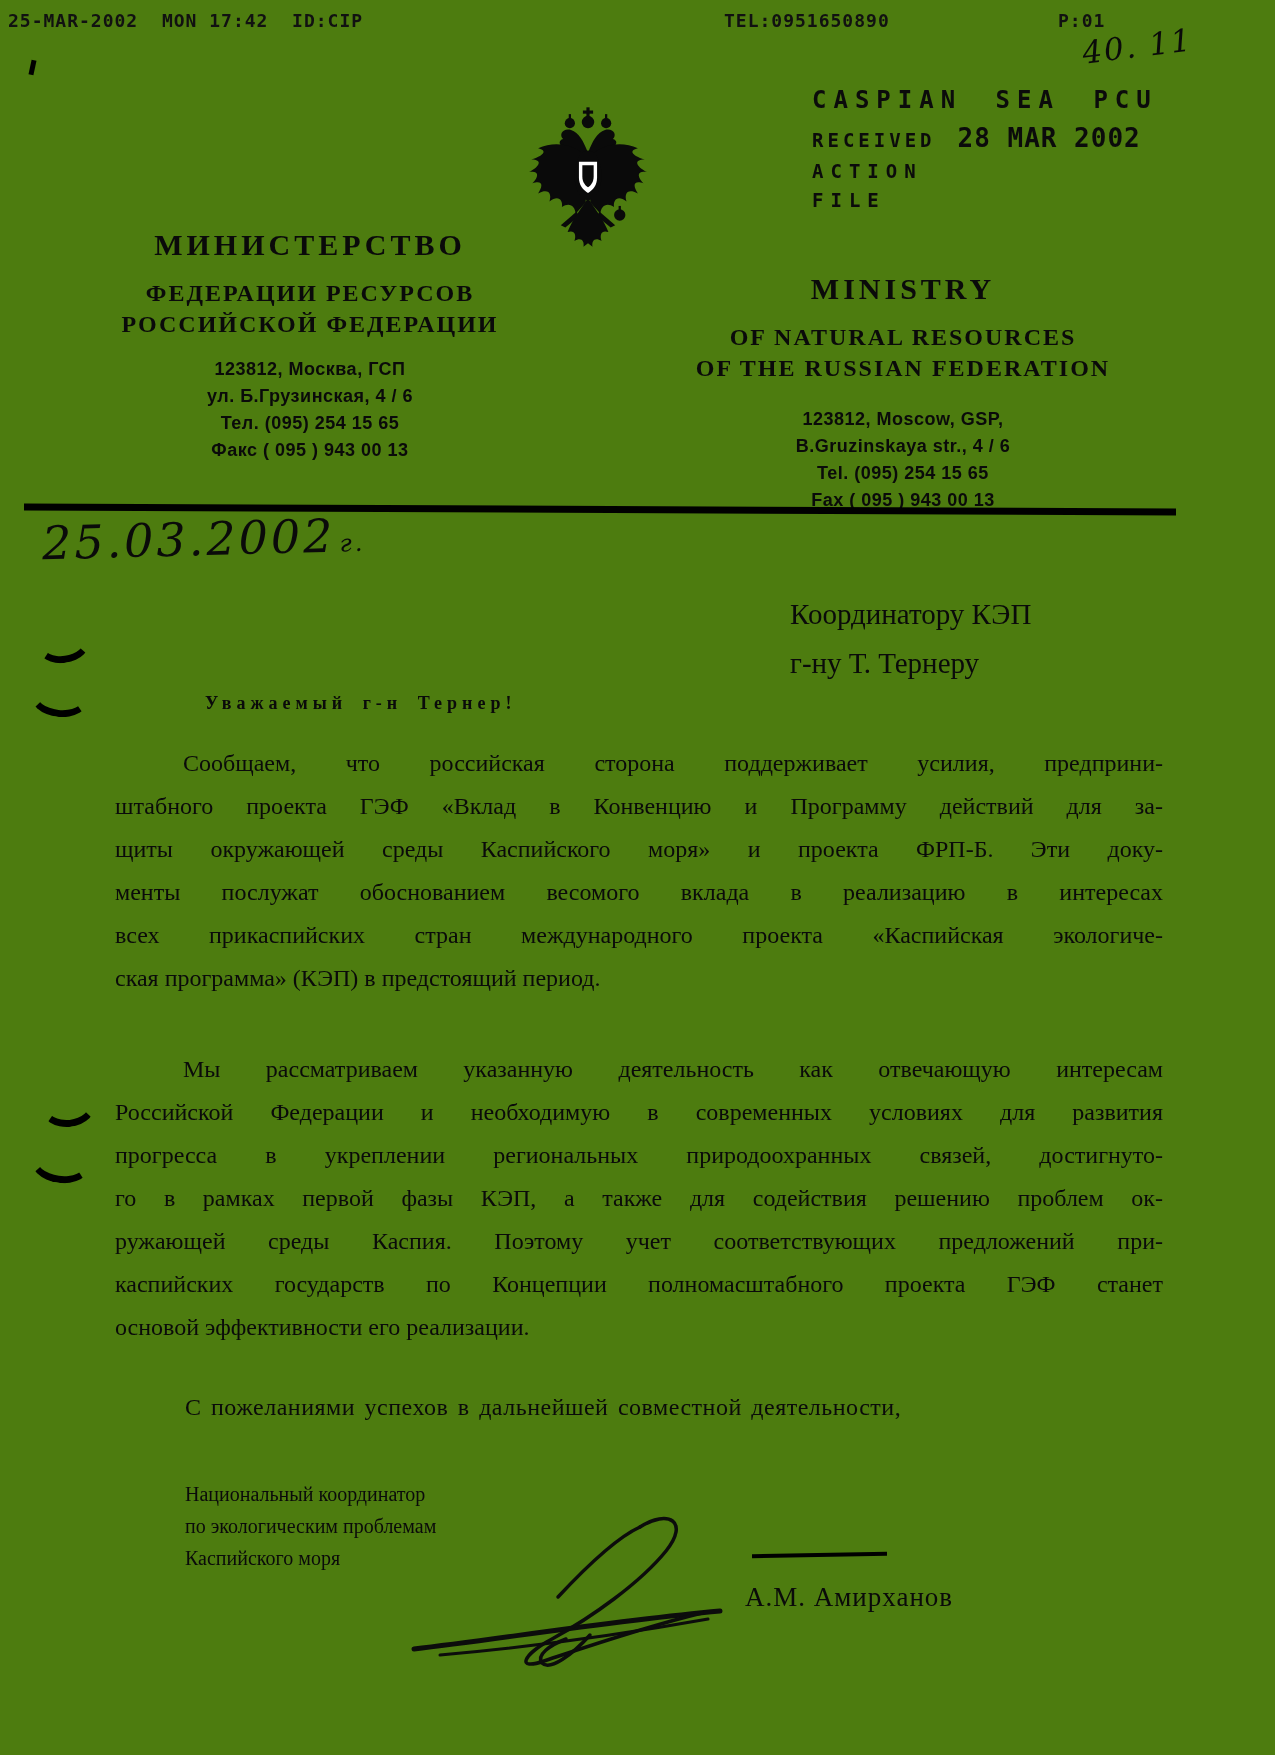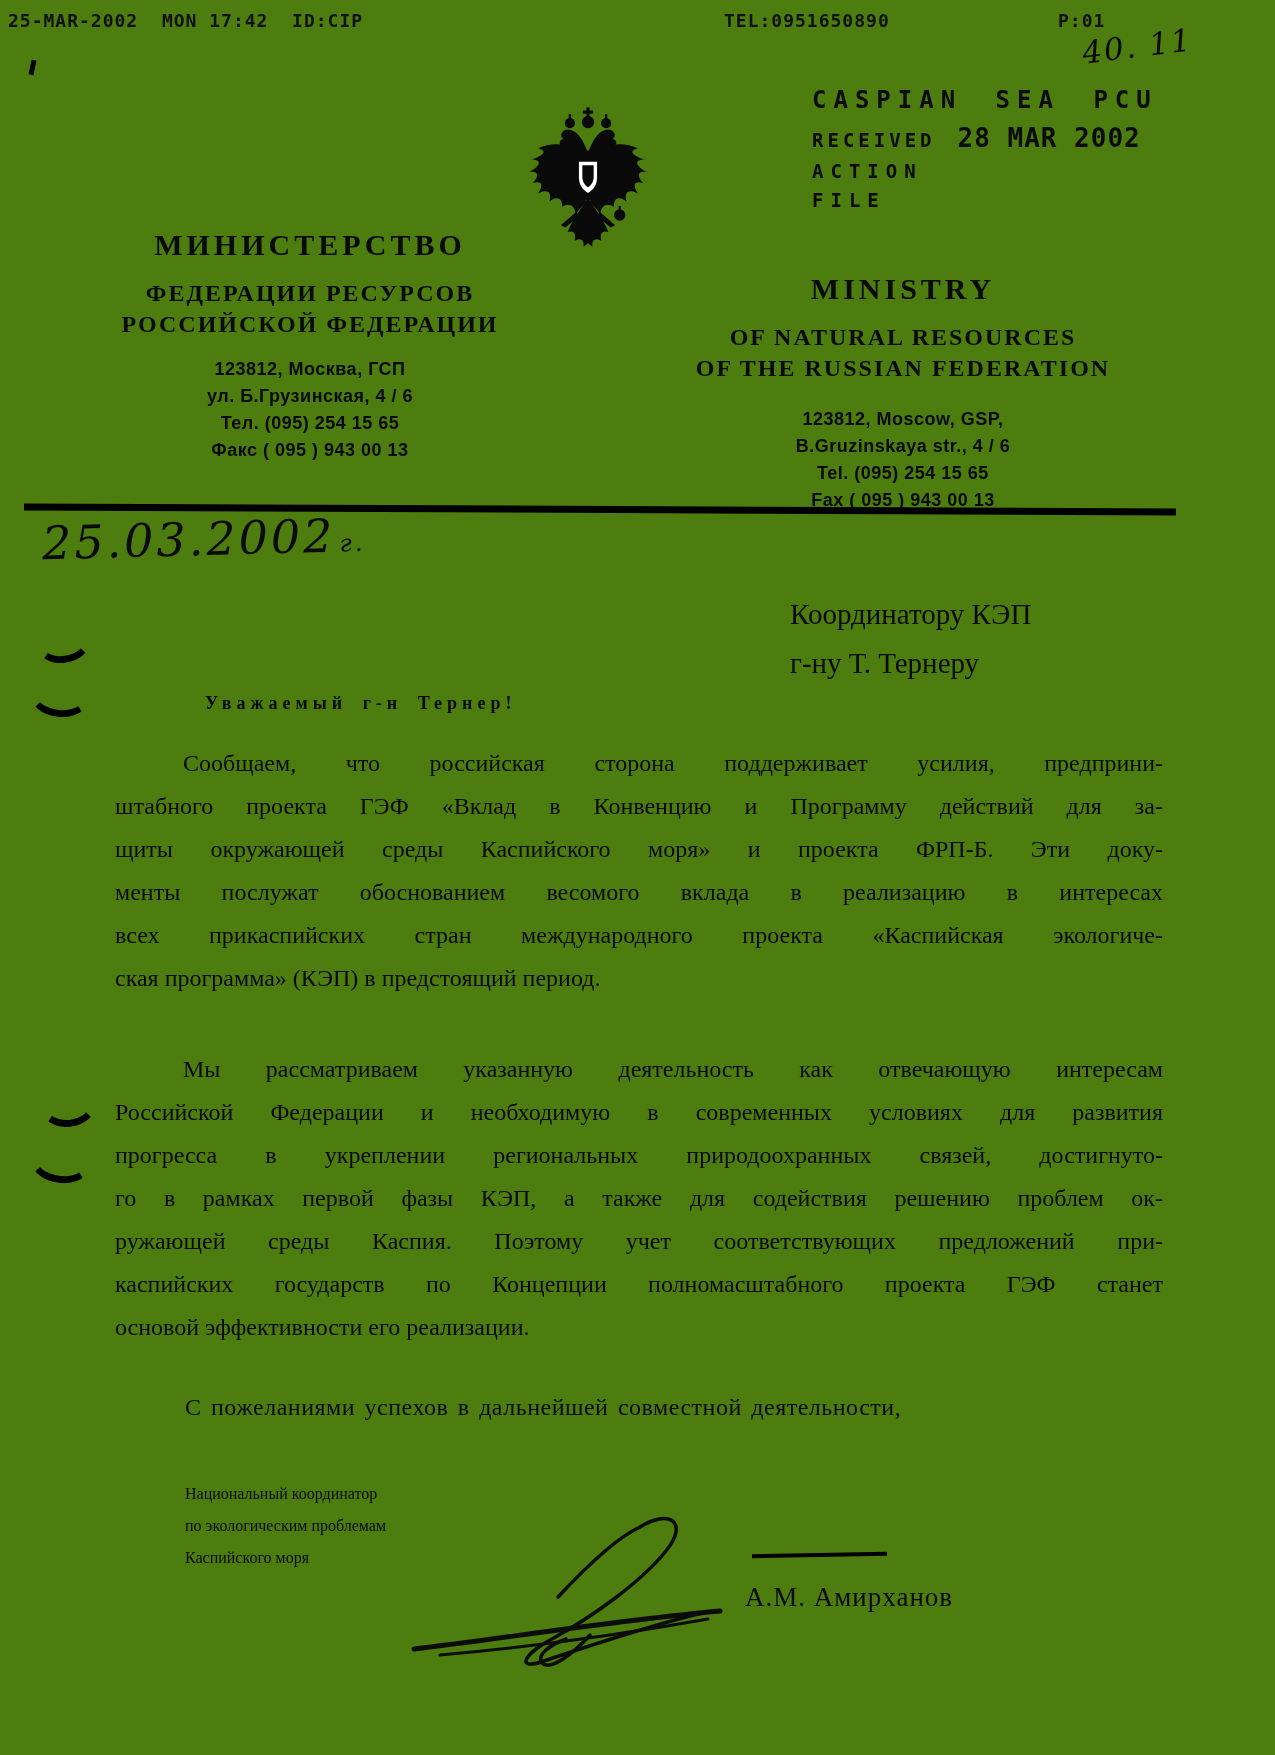--- a/index.html
+++ b/index.html
@@ -69,21 +69,21 @@
   .salutation { position:absolute; left:205px; top:693px; font-size:18px; font-weight:bold; letter-spacing:5px; word-spacing:6px; }
   .para { position:absolute; left:115px; width:1048px; font-size:24px; }
   .para .ln { height:43px; line-height:43px; text-align:justify; text-align-last:justify; }
   .para .ln.first { padding-left:68px; }
   .para .ln.last { text-align-last:left; }
   .p1 { top:742px; }
   .p2 { top:1048px; }
   .closing { position:absolute; left:185px; top:1394px; font-size:24px; letter-spacing:0.5px; word-spacing:3px; }
 
   
-  .sig-title { position:absolute; left:185px; top:1478px; font-size:16px; line-height:32px; }
+  .sig-title { position:absolute; left:185px; top:1478px; font-size:20px; line-height:32px; }
   .signature-svg { position:absolute; left:400px; top:1505px; }
   .sig-shortline { position:absolute; left:752px; top:1553px; width:135px; height:4px; background:#000; transform:rotate(-1deg); }
   .sig-name { position:absolute; left:745px; top:1582px; font-size:27px; letter-spacing:1px; }
 </style>
 </head>
 <body>
 
 <div class="page">
 
   <span class="fax-dt">25-MAR-2002  MON 17:42  ID:CIP</span>

